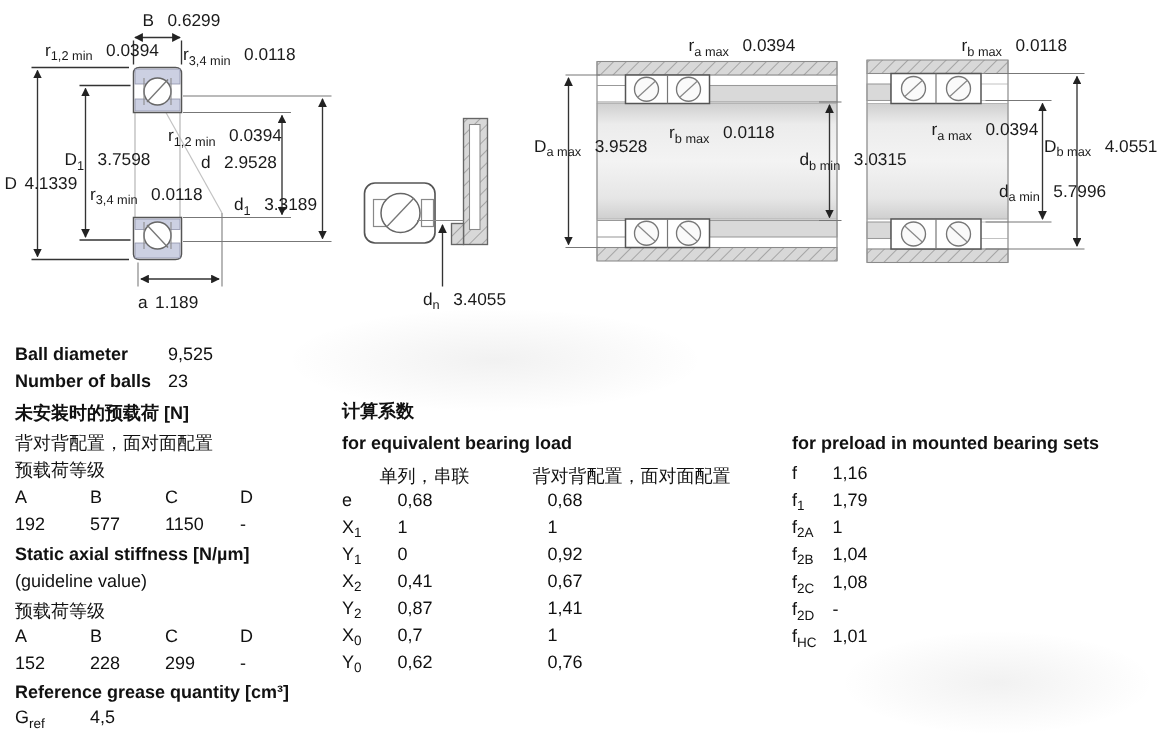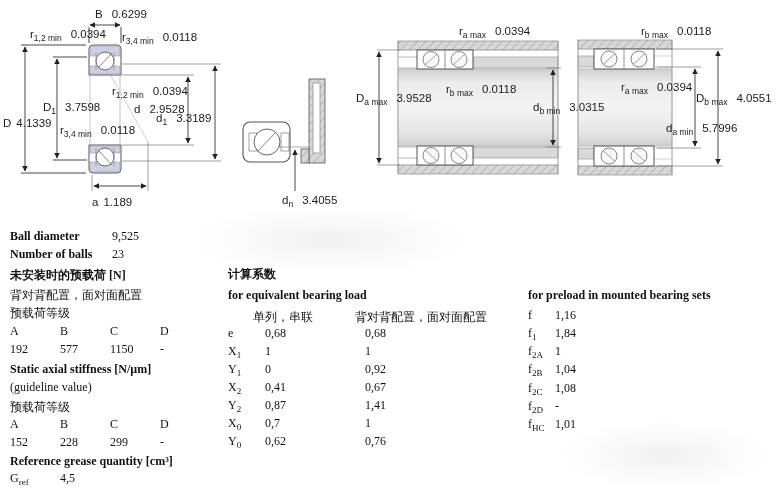--- a/index.html
+++ b/index.html
@@ -6,21 +6,21 @@
   body{
     width:779px;height:494px;position:relative;background:#ffffff;
     font-family:"Liberation Sans","DejaVu Sans",sans-serif;
     font-size:12px;color:#111;overflow:hidden;
   }
   svg{position:absolute;left:0;top:0;}
   .dim{position:absolute;font-size:11.5px;white-space:nowrap;color:#1a1a1a;}
   .dim .sub{font-size:8.5px;vertical-align:-3px;}
   .dim .val{margin-left:9px;}
   .dim.tight .val{margin-left:5px;}
-  .row{position:absolute;white-space:nowrap;font-family:Liberation Serif, serif;}
+  .row{position:absolute;white-space:nowrap;}
   .bold{font-weight:bold;text-align:right;}
   .lbl{display:inline-block;width:102px;font-weight:bold;}
   .grid4 span{display:inline-block;width:50px;}
   .fsym{display:inline-block;width:37px;}
   .fv1{display:inline-block;width:100px;}
   .psym{display:inline-block;width:27px;}
   .gsym{display:inline-block;width:50px;}
   .sub{font-size:9px;vertical-align:-3px;}
   .wm{position:absolute;background:radial-gradient(ellipse,rgba(60,60,60,0.07),rgba(0,0,0,0) 70%);pointer-events:none;}
 </style>
@@ -173,21 +173,21 @@
   </g>
 </svg>
 
 <div class="dim" style="left:95px;top:8px"><span>B</span><span class="sub"></span><span class="val">0.6299</span></div>
 <div class="dim" style="left:30px;top:28px"><span>r</span><span class="sub">1,2 min</span><span class="val">0.0394</span></div>
 <div class="dim" style="left:122px;top:31px"><span>r</span><span class="sub">3,4 min</span><span class="val">0.0118</span></div>
 <div class="dim" style="left:112px;top:85px"><span>r</span><span class="sub">1,2 min</span><span class="val">0.0394</span></div>
 <div class="dim" style="left:43px;top:101px"><span>D</span><span class="sub">1</span><span class="val">3.7598</span></div>
 <div class="dim" style="left:134px;top:103px"><span>d</span><span class="val">2.9528</span></div>
 <div class="dim tight" style="left:3px;top:117px"><span>D</span><span class="val">4.1339</span></div>
-<div class="dim" style="left:156px;top:112px"><span>d</span><span class="sub">1</span><span class="val">3.3189</span></div>
+<div class="dim" style="left:156px;top:131px"><span>d</span><span class="sub">1</span><span class="val">3.3189</span></div>
 <div class="dim" style="left:60px;top:124px"><span>r</span><span class="sub">3,4 min</span><span class="val">0.0118</span></div>
 <div class="dim tight" style="left:92px;top:196px"><span>a</span><span class="val">1.189</span></div>
 
 <div class="dim" style="left:282px;top:194px"><span>d</span><span class="sub">n</span><span class="val">3.4055</span></div>
 
 <div class="dim" style="left:459px;top:25px"><span>r</span><span class="sub">a max</span><span class="val">0.0394</span></div>
 <div class="dim" style="left:356px;top:92px"><span>D</span><span class="sub">a max</span><span class="val">3.9528</span></div>
 <div class="dim" style="left:446px;top:83px"><span>r</span><span class="sub">b max</span><span class="val">0.0118</span></div>
 <div class="dim" style="left:533px;top:101px"><span>d</span><span class="sub">b min</span><span class="val">3.0315</span></div>
 
@@ -236,18 +236,18 @@
 <div class="row" style="left:228px;top:344px"><span class="fsym"><span>X</span><span class="sub">1</span></span><span class="fv1">1</span><span>1</span></div>
 <div class="row" style="left:228px;top:362px"><span class="fsym"><span>Y</span><span class="sub">1</span></span><span class="fv1">0</span><span>0,92</span></div>
 <div class="row" style="left:228px;top:380px"><span class="fsym"><span>X</span><span class="sub">2</span></span><span class="fv1">0,41</span><span>0,67</span></div>
 <div class="row" style="left:228px;top:398px"><span class="fsym"><span>Y</span><span class="sub">2</span></span><span class="fv1">0,87</span><span>1,41</span></div>
 <div class="row" style="left:228px;top:416px"><span class="fsym"><span>X</span><span class="sub">0</span></span><span class="fv1">0,7</span><span>1</span></div>
 <div class="row" style="left:228px;top:434px"><span class="fsym"><span>Y</span><span class="sub">0</span></span><span class="fv1">0,62</span><span>0,76</span></div>
 
 <div class="row bold" style="left:528px;top:288px">for preload in mounted bearing sets</div>
 
 <div class="row" style="left:528px;top:308px"><span class="psym"><span>f</span><span class="sub"></span></span><span>1,16</span></div>
-<div class="row" style="left:528px;top:326px"><span class="psym"><span>f</span><span class="sub">1</span></span><span>1,84</span></div>
+<div class="row" style="left:528px;top:326px"><span class="psym"><span>f</span><span class="sub">1</span></span><span>1,79</span></div>
 <div class="row" style="left:528px;top:344px"><span class="psym"><span>f</span><span class="sub">2A</span></span><span>1</span></div>
 <div class="row" style="left:528px;top:362px"><span class="psym"><span>f</span><span class="sub">2B</span></span><span>1,04</span></div>
 <div class="row" style="left:528px;top:381px"><span class="psym"><span>f</span><span class="sub">2C</span></span><span>1,08</span></div>
 <div class="row" style="left:528px;top:399px"><span class="psym"><span>f</span><span class="sub">2D</span></span><span>-</span></div>
 <div class="row" style="left:528px;top:417px"><span class="psym"><span>f</span><span class="sub">HC</span></span><span>1,01</span></div>
 
 </body></html>

